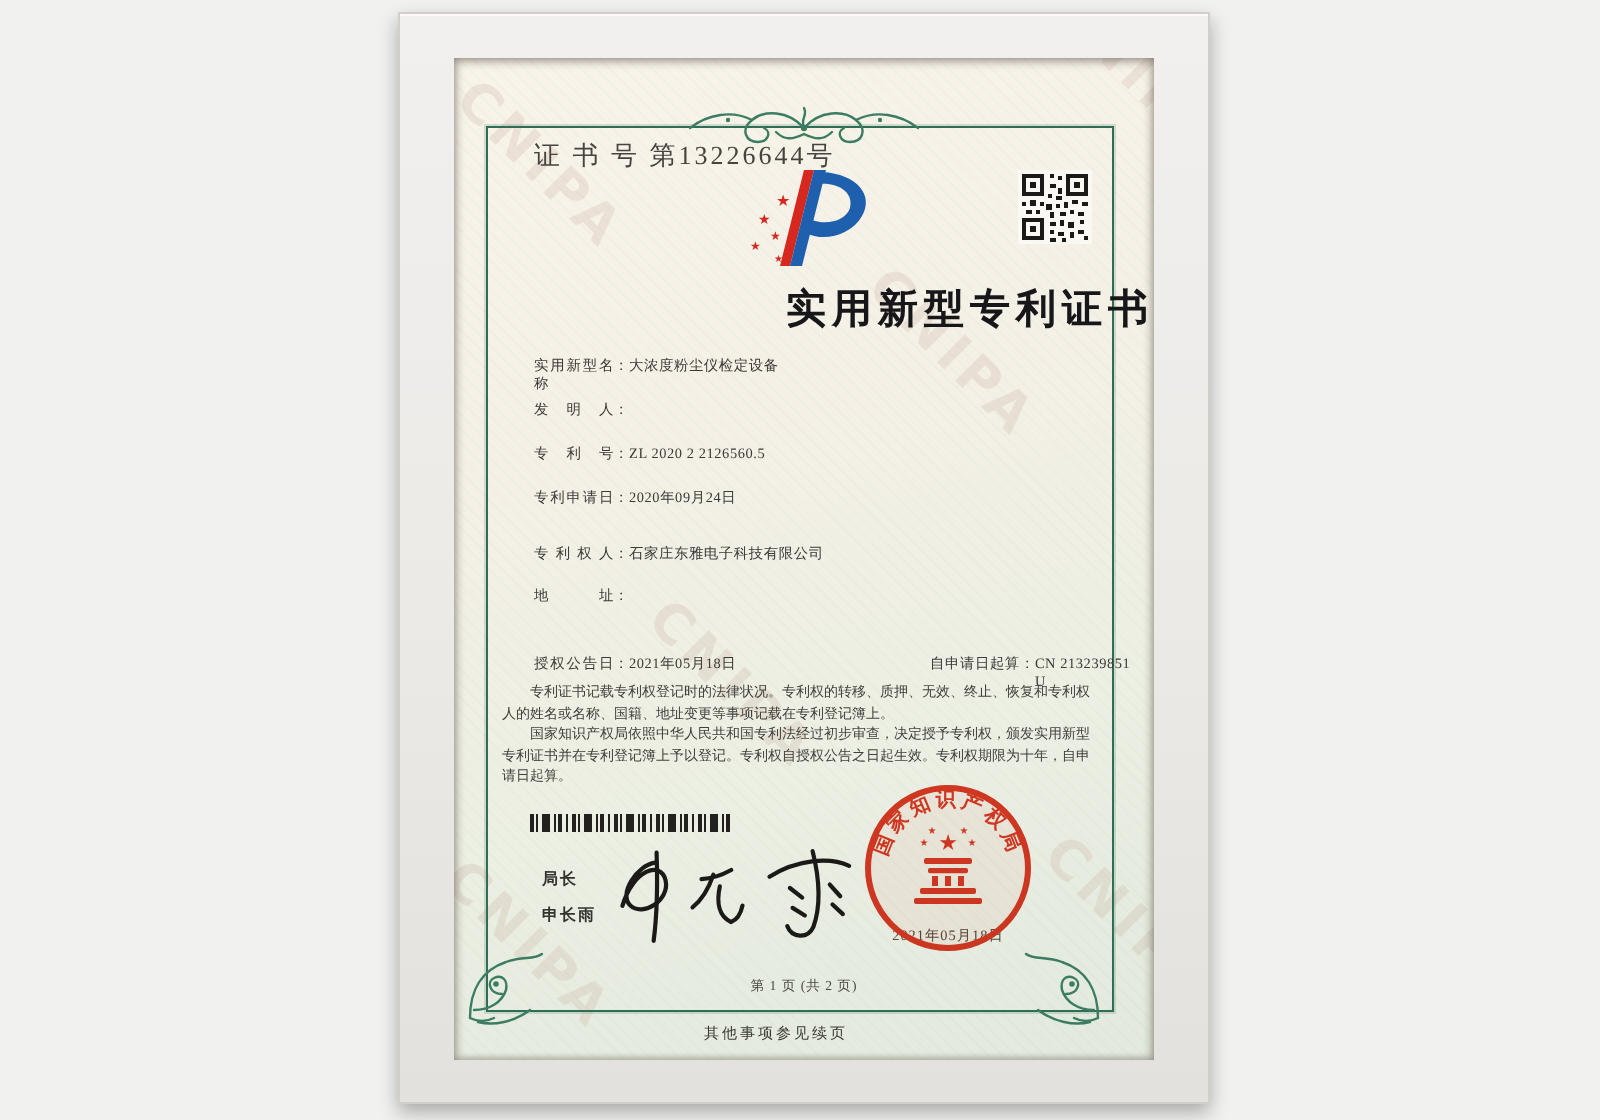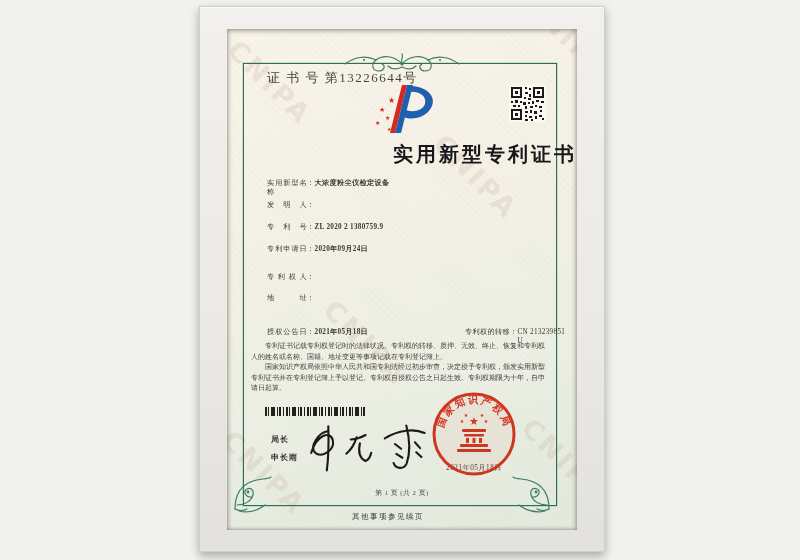--- a/index.html
+++ b/index.html
@@ -54,21 +54,21 @@
     position:absolute;left:0;top:112px;width:350px;text-align:right;
     font-size:20px;font-weight:bold;color:#17171a;letter-spacing:3px;
   }
   
   .row{
     position:absolute;left:40px;display:flex;align-items:flex-start;
     font-size:7.2px;color:#3a3a36;letter-spacing:.3px;line-height:9px;width:302px;
   }
   .row .label{flex:0 0 40px;text-align:justify;text-align-last:justify;}
   .row .colon{flex:0 0 7px;}
-  .row .value{flex:1;font-weight:bold;}
+  .row .value{flex:1;}
   .r1{top:150px}.r2{top:172px}.r3{top:194px}.r4{top:216px}.r5{top:244px}
   .r6{top:265px}.r7{top:299px}
   .r6 .value{max-width:216px;}
   .r7{position:absolute;align-items:center;}
   .pair2{position:absolute;left:198px;top:0;display:flex;}
   .pair2 .label2{white-space:nowrap;}
   
   .paras{
     position:absolute;left:24px;top:312px;width:294px;
     font-size:7px;line-height:10.6px;color:#403f3a;text-align:justify;
@@ -203,41 +203,42 @@
         <span class="colon">：</span>
         <span class="value">大浓度粉尘仪检定设备</span>
     </div>
     <div class="row r2">
       <span class="label">发明人</span>
         <span class="colon">：</span>
     </div>
     <div class="row r3">
       <span class="label">专利号</span>
         <span class="colon">：</span>
-        <span class="value">ZL 2020 2 1380759.9</span>
+        <span class="value">ZL 2020 2 2126560.5</span>
     </div>
     <div class="row r4">
       <span class="label">专利申请日</span>
         <span class="colon">：</span>
         <span class="value">2020年09月24日</span>
     </div>
     <div class="row r5">
       <span class="label">专利权人</span>
         <span class="colon">：</span>
+        <span class="value">石家庄东雅电子科技有限公司</span>
     </div>
     <div class="row r6">
       <span class="label">地址</span>
         <span class="colon">：</span>
     </div>
     <div class="row r7">
       <span class="label">授权公告日</span>
         <span class="colon">：</span>
         <span class="value">2021年05月18日</span>
       <span class="pair2">
-        <span class="label2">专利权的转移</span>
+        <span class="label2">自申请日起算</span>
           <span>：</span>
           <span>CN 213239851 U</span>
       </span>
     </div>
 
     <div class="paras">
       <p>专利证书记载专利权登记时的法律状况。专利权的转移、质押、无效、终止、恢复和专利权人的姓名或名称、国籍、地址变更等事项记载在专利登记簿上。</p>
       <p>国家知识产权局依照中华人民共和国专利法经过初步审查，决定授予专利权，颁发实用新型专利证书并在专利登记簿上予以登记。专利权自授权公告之日起生效。专利权期限为十年，自申请日起算。</p>
     </div>
 

